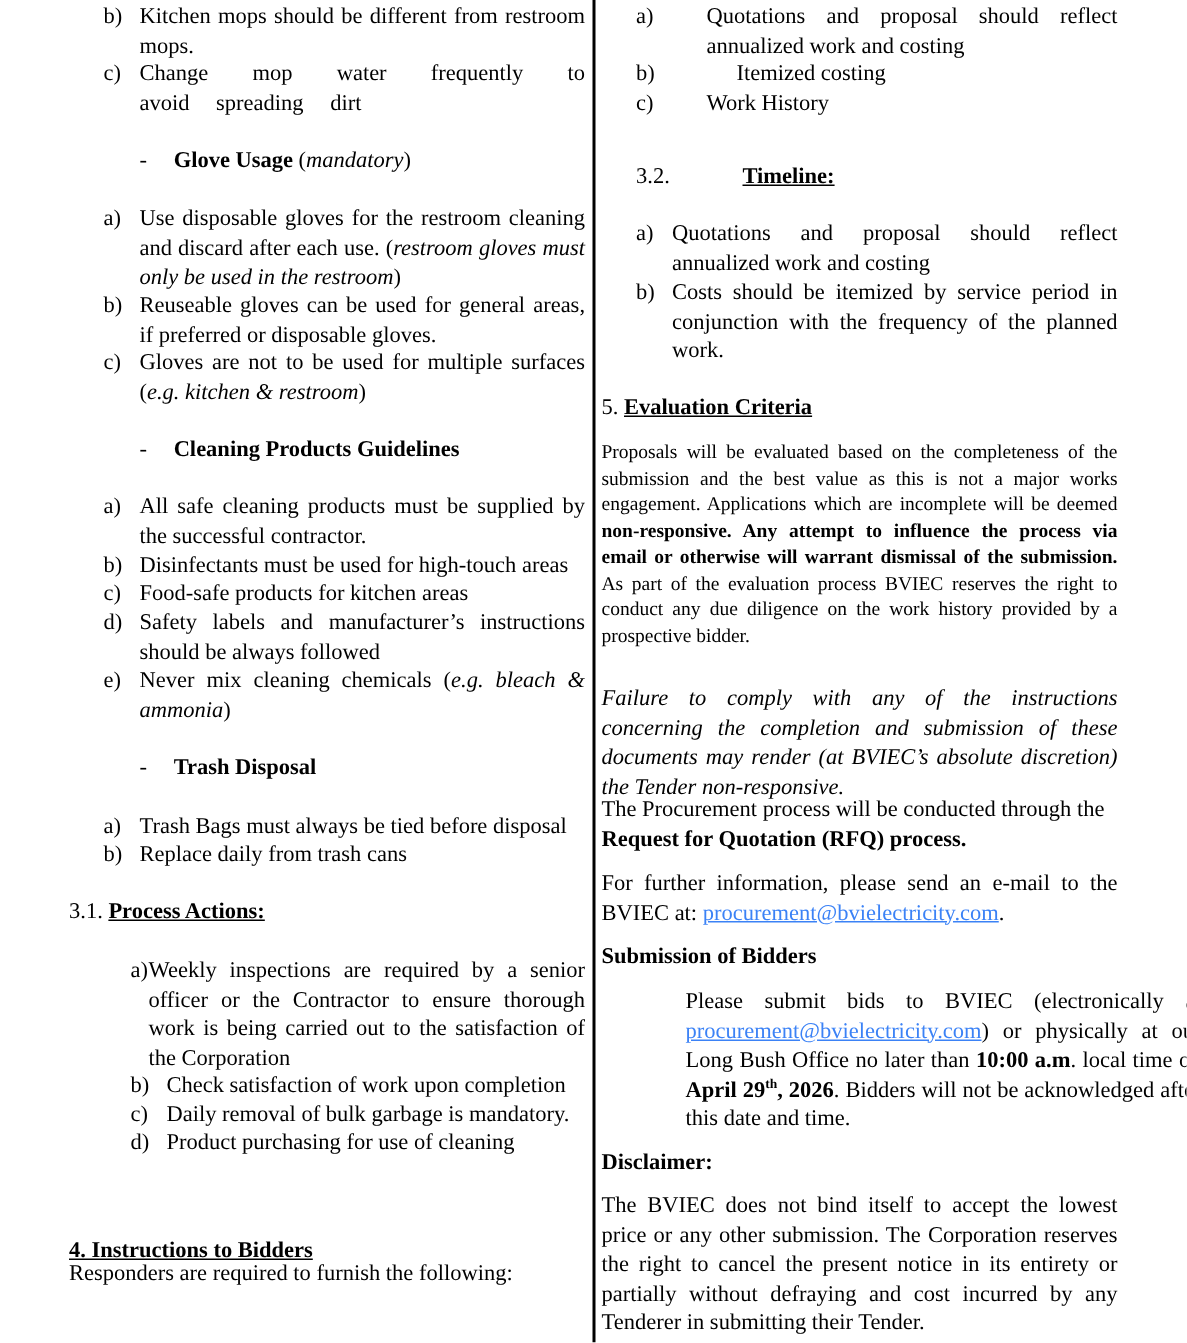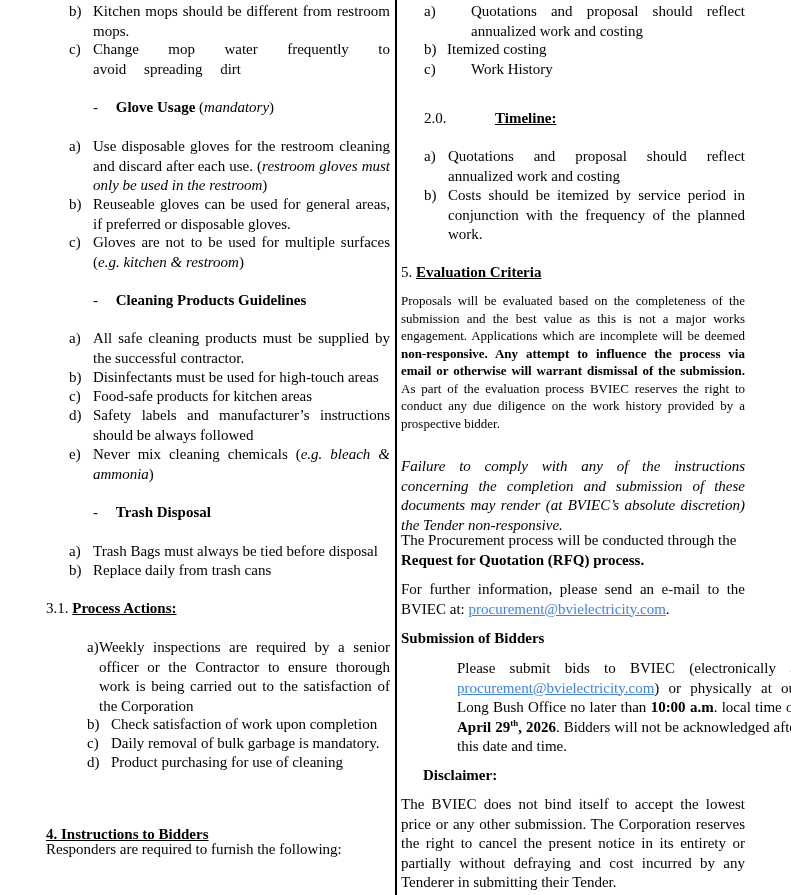--- a/index.html
+++ b/index.html
@@ -131,29 +131,29 @@
 </div>
 
 <div class="col right">
 
   <div class="item" style="left:27px; top:2px; width:321px;">
     <span class="lbl">a)</span>
     <span class="txt just" style="margin-left:47px;">Quotations and proposal should reflect annualized work and costing</span>
   </div>
   <div class="item" style="left:27px; top:40px; width:321px;">
     <span class="lbl">b)</span>
-    <span class="txt" style="margin-left:23px;font-family:Liberation Serif, serif;">Itemized costing</span>
+    <span class="txt" style="margin-left:67px;font-family:Liberation Serif, serif;">Itemized costing</span>
   </div>
   <div class="item" style="left:27px; top:60px; width:321px;">
     <span class="lbl">c)</span>
     <span class="txt" style="margin-left:47px;">Work History</span>
   </div>
 
   <div class="blk" style="left:27px; top:109px;">
-    <span>2.0.</span>
+    <span>3.2.</span>
     <span class="b u" style="position:absolute; left:71px; white-space:nowrap;">Timeline:</span>
   </div>
 
   <div class="item" style="left:27px; top:147px; width:321px;">
     <span class="lbl">a)</span>
     <span class="txt just" style="margin-left:24px;">Quotations and proposal should reflect annualized work and costing</span>
   </div>
   <div class="item" style="left:27px; top:186px; width:321px;">
     <span class="lbl">b)</span>
     <span class="txt just" style="margin-left:24px;">Costs should be itemized by service period in conjunction with the frequency of the planned work.</span>
@@ -177,15 +177,15 @@
   <div class="blk just" style="left:4px; top:580px; width:344px;">
     <span>For further information, please send an e-mail to the BVIEC at: </span><a class="link" href="#">procurement@bvielectricity.com</a><span>.</span>
   </div>
 
   <div class="blk b" style="left:4px; top:629px;">Submission of Bidders</div>
 
   <div class="blk just" style="left:16px; top:659px; width:344px;margin-left:44px;">
     <span>Please submit bids to BVIEC (electronically at </span><a class="link" href="#">procurement@bvielectricity.com</a><span>) or physically at our Long Bush Office no later than </span><span class="b">10:00 a.m</span><span>. local time on </span><span class="b"><span>April 29</span><sup>th</sup><span>, 2026</span></span><span>. Bidders will not be acknowledged after this date and time.</span>
   </div>
 
-  <div class="blk b" style="left:4px; top:766px;margin-left:22px;">Disclaimer:</div>
+  <div class="blk b" style="left:4px; top:766px;">Disclaimer:</div>
   <div class="blk just" style="left:4px; top:795px; width:344px;">The BVIEC does not bind itself to accept the lowest price or any other submission. The Corporation reserves the right to cancel the present notice in its entirety or partially without defraying and cost incurred by any Tenderer in submitting their Tender.</div>
 </div>
 
 </body></html>

